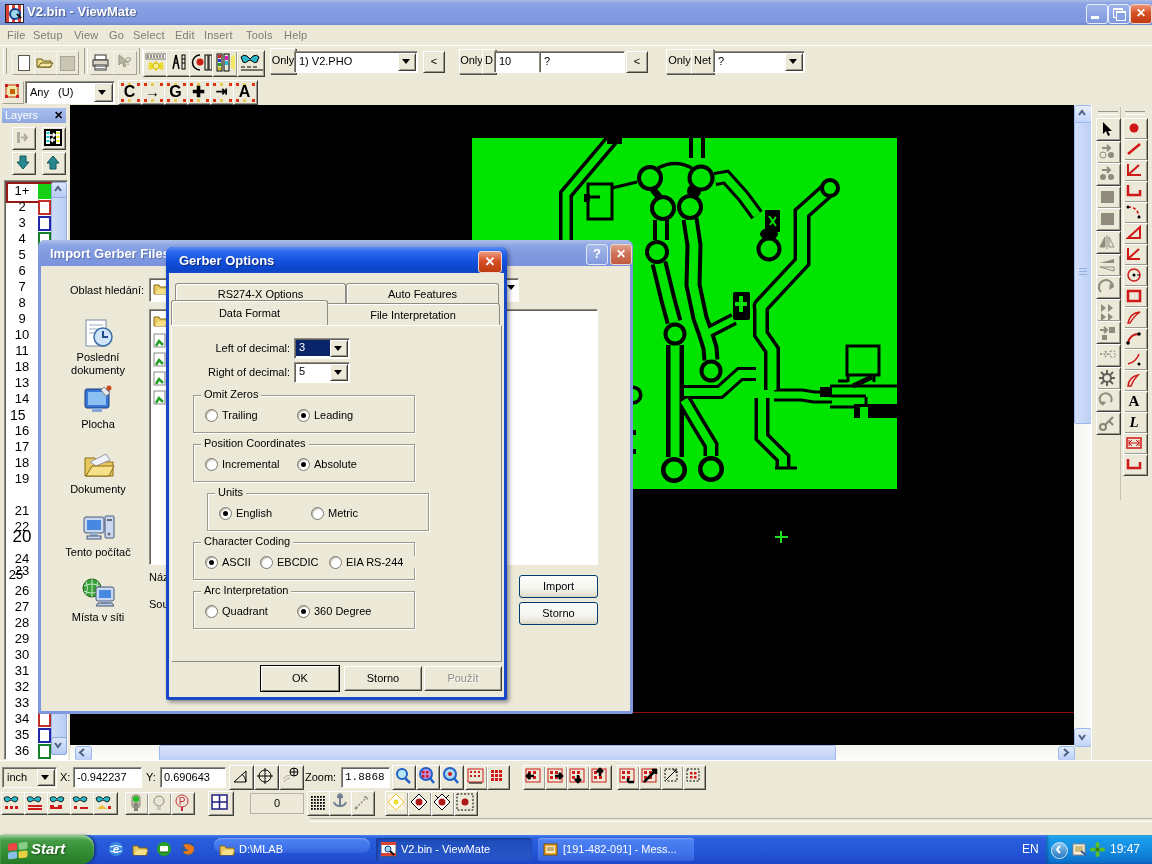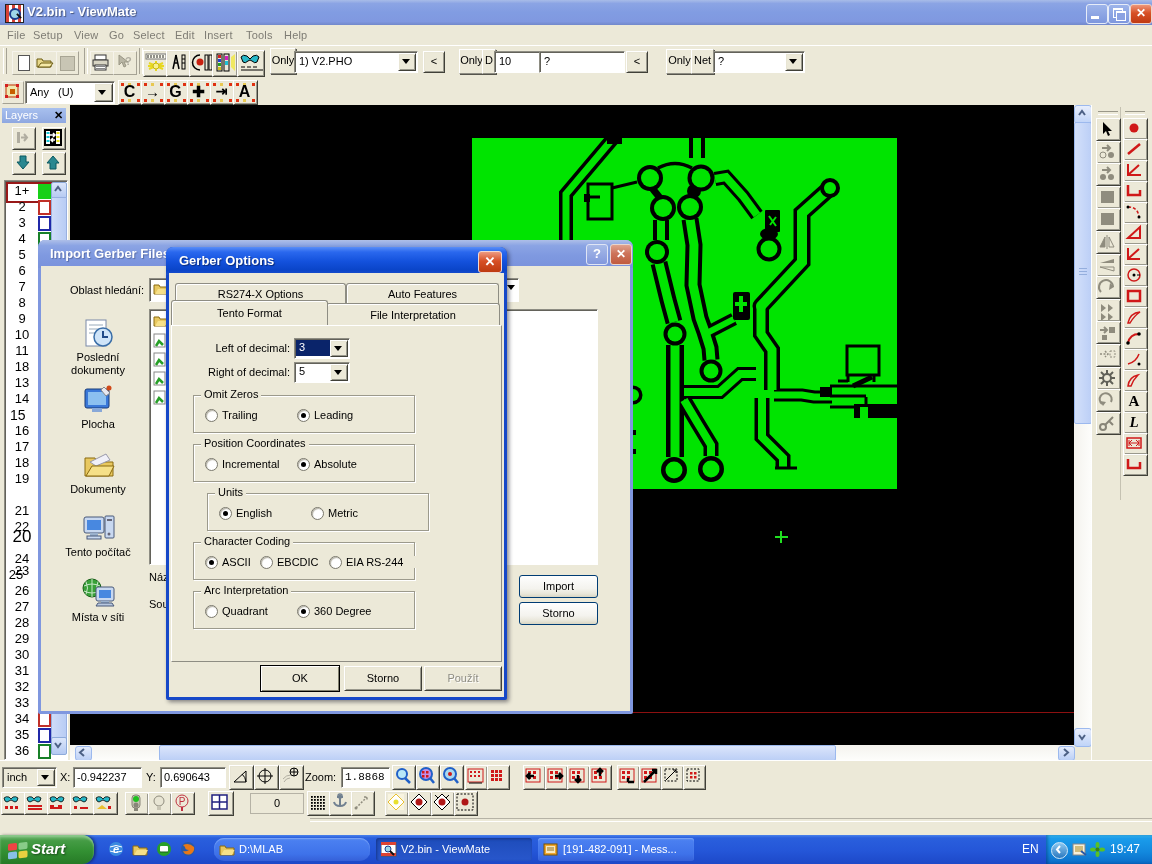--- a/index.html
+++ b/index.html
@@ -879,21 +879,21 @@
     </svg>
 <svg class="ab" style="left:156px;top:6px;" width="17" height="17">
       <circle cx="8" cy="8" r="7" fill="#28a028"></circle>
       <rect x="4" y="5" width="8" height="6" fill="#fff" rx="1"></rect>
       <path d="M4 11 L12 11" stroke="#186018"></path>
     </svg>
 <svg class="ab" style="left:180px;top:6px;" width="17" height="17">
       <circle cx="8" cy="8" r="7" fill="#2858a8"></circle>
       <path d="M3 4 Q9 1 14 6 Q15 10 11 13 Q5 15 3 10 Q6 11 9 9 Q5 9 5 6 Z" fill="#e87818"></path>
     </svg>
-<div class="ab" style="left:214px;top:3px;width:156px;height:23px;border-radius:10px;background:linear-gradient(180deg,#5a8cf2 0%,#4a7ff0 12%,#3e72ea 70%,#3560d8 100%);box-shadow:inset 0 1px 1px #7aa4f6;">
+<div class="ab" style="left:214px;top:3px;width:156px;height:15px;border-radius:10px;background:linear-gradient(180deg,#5a8cf2 0%,#4a7ff0 12%,#3e72ea 70%,#3560d8 100%);box-shadow:inset 0 1px 1px #7aa4f6;">
       <svg class="ab" style="left:5px;top:4px;" width="16" height="15">
         <path d="M1 13 L1 4 L6 4 L7 6 L15 6 L15 13 Z" fill="#e8c860" stroke="#8a6a10"></path>
         <path d="M2 13 L5 8 L15.5 8 L13 13 Z" fill="#f6e088"></path>
       </svg>
       <span class="ab" style="left:25px;top:5px;color:#fff;font-size:11px;white-space:nowrap;overflow:hidden;max-width:126px;">D:\MLAB</span>
     </div>
 <div class="ab" style="left:376px;top:3px;width:156px;height:23px;border-radius:3px;background:linear-gradient(180deg,#1e4cba,#2857cc);box-shadow:inset 1px 1px 3px #16368a;">
       <svg class="ab" style="left:5px;top:4px;" width="16" height="15">
         <rect x="0" y="0" width="15" height="14" fill="#fff" stroke="#555"></rect>
         <rect x="0" y="0" width="15" height="3" fill="#d43"></rect>
@@ -1023,21 +1023,21 @@
 <div class="ab" id="gerbdlg" style="left:166px;top:247px;width:341px;height:453px;">
 <div class="ab" style="left:0;top:0;width:341px;height:453px;border-radius:7px 7px 2px 2px;background:#1648c8;box-shadow:2px 2px 4px rgba(0,0,20,.45);"></div>
 <div class="ab" style="left:0;top:0;width:341px;height:28px;border-radius:7px 7px 0 0;background:linear-gradient(180deg,#5a8ef8 0%,#2a68ee 18%,#1452dd 50%,#0a44c8 82%,#1b50cd 100%);"></div>
 <span class="ab w" style="left:13px;top:6px;font-size:13px;font-weight:bold;text-shadow:1px 1px 1px #0a2a78;">Gerber Options</span>
 <div class="ab" style="left:312px;top:4px;width:22px;height:20px;border-radius:3px;border:1px solid #f0d8d0;background:linear-gradient(180deg,#ec9a80,#d75026 45%,#bd3a10);color:#fff;font-weight:bold;font-size:13px;text-align:center;line-height:19px;">✕</div>
 <div class="ab" style="left:3px;top:26px;width:335px;height:424px;background:#ece9d8;"></div>
 
 <div class="ab" style="left:9px;top:36px;width:169px;height:20px;background:#ece9d8;border:1px solid #8e8d83;border-bottom:none;border-radius:3px 3px 0 0;box-shadow:inset 1px 1px 0 #fff;text-align:center;line-height:20px;">RS274-X Options</div>
 <div class="ab" style="left:180px;top:36px;width:151px;height:20px;background:#ece9d8;border:1px solid #8e8d83;border-bottom:none;border-radius:3px 3px 0 0;box-shadow:inset 1px 1px 0 #fff;text-align:center;line-height:20px;">Auto Features</div>
 <div class="ab" style="left:160px;top:56px;width:172px;height:22px;background:#ece9d8;border:1px solid #8e8d83;border-bottom:none;border-radius:3px 3px 0 0;box-shadow:inset 1px 1px 0 #fff;text-align:center;line-height:22px;">File Interpretation</div>
-<div class="ab" style="left:5px;top:53px;width:155px;height:25px;background:#ece9d8;border:1px solid #8e8d83;border-bottom:none;border-radius:3px 3px 0 0;box-shadow:inset 1px 1px 0 #fff;text-align:center;line-height:24px;">Tento Format</div>
+<div class="ab" style="left:5px;top:53px;width:155px;height:25px;background:#ece9d8;border:1px solid #8e8d83;border-bottom:none;border-radius:3px 3px 0 0;box-shadow:inset 1px 1px 0 #fff;text-align:center;line-height:24px;">Data Format</div>
 <div class="ab" style="left:5px;top:78px;width:329px;height:335px;background:#ece9d8;border:1px solid;border-color:#fff #8e8d83 #8e8d83 #fff;"></div>
 
 <span class="ab" style="left:24px;top:95px;width:100px;text-align:right;">Left of decimal:</span>
 <div class="ab sunk" style="left:128px;top:91px;width:54px;height:19px;">
       <div class="ab" style="left:1px;top:1px;width:34px;height:15px;background:#0a246a;color:#fff;padding:1px 0 0 3px;">3</div>
  <div class="ab btn3d" style="right:1px;top:1px;width:16px;height:15px;"><svg width="14" height="13">
           <path d="M3 5 L11 5 L7 10 Z" fill="#000"></path>
         </svg></div>
     </div>
 <span class="ab" style="left:24px;top:119px;width:100px;text-align:right;">Right of decimal:</span>

